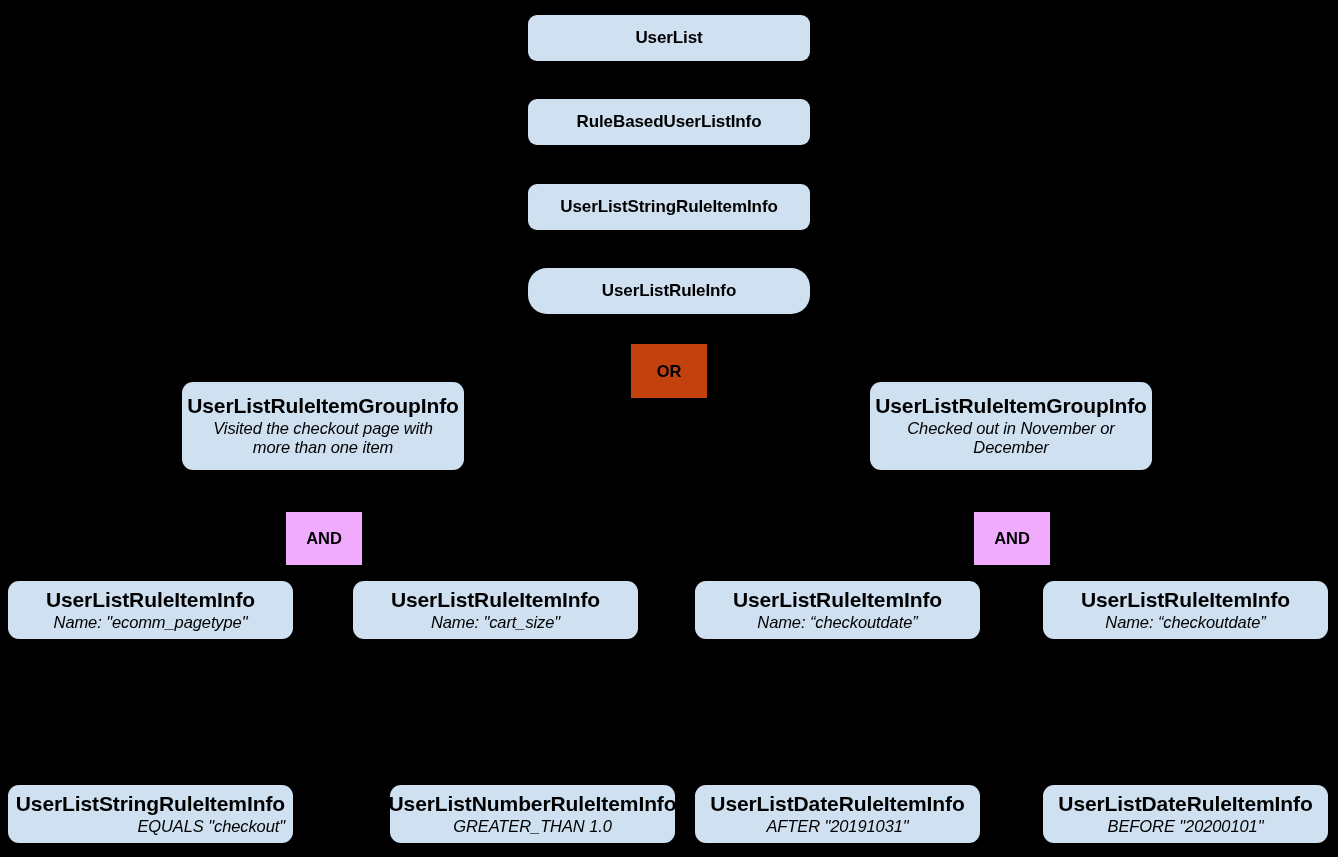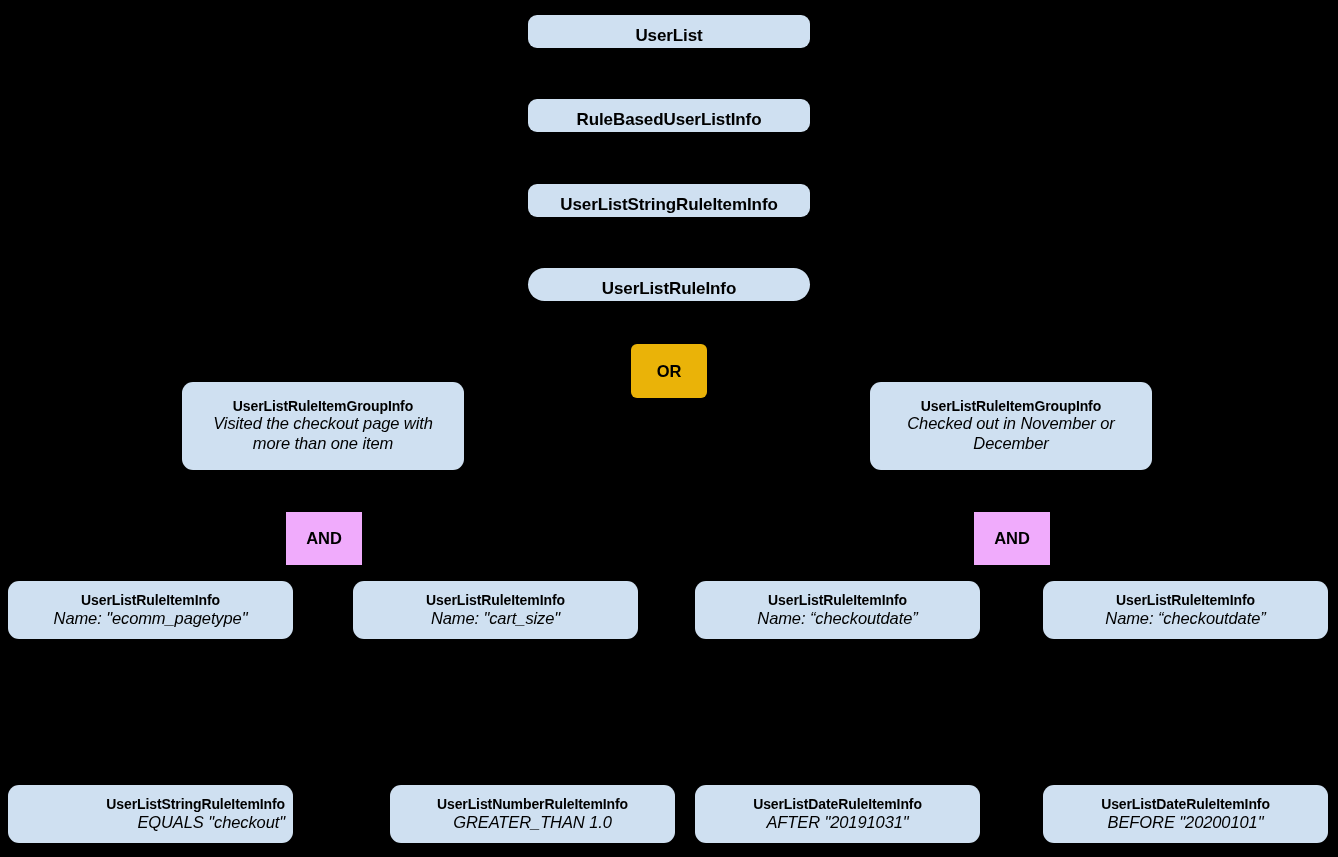--- a/index.html
+++ b/index.html
@@ -29,39 +29,38 @@
     align-items: center;
     justify-content: center;
     text-align: center;
     color: #000000;
     background: #cfe0f1;
     border-radius: 10px;
     line-height: 1.18;
     padding: 2px 8px;
   }
   .node .title {
-    font-size: 14px;
+    font-size: 21px;
     font-weight: bold;
     letter-spacing: -0.1px;
     white-space: nowrap;
   }
   .node .subtitle {
     font-size: 16.5px;
     font-style: italic;
     font-weight: normal;
     letter-spacing: -0.1px;
   }
 
   
   .spine {
     left: 528px;
     width: 282px;
-    height: 33px;
+    height: 46px;
     border-radius: 9px;
-    justify-content: flex-end;
   }
   .spine .title { font-size: 17px; }
 
   
   .group-node {
     width: 282px;
     height: 88px;
     border-radius: 11px;
   }
   .group-node .subtitle { line-height: 1.2; }
@@ -78,21 +77,21 @@
     position: absolute;
     box-sizing: border-box;
     display: flex;
     align-items: center;
     justify-content: center;
     font-size: 16.5px;
     font-weight: bold;
     color: #000000;
     border-radius: 0;
   }
-  .op-or  { background: #eab308; border-radius: 6px; }
+  .op-or  { background: #c2410c; }
   .op-and { background: #f0abfc; }
 
   
   .edge {
     position: absolute;
     background: #000000;
     pointer-events: none;
   }
   .arrowhead {
     position: absolute;

